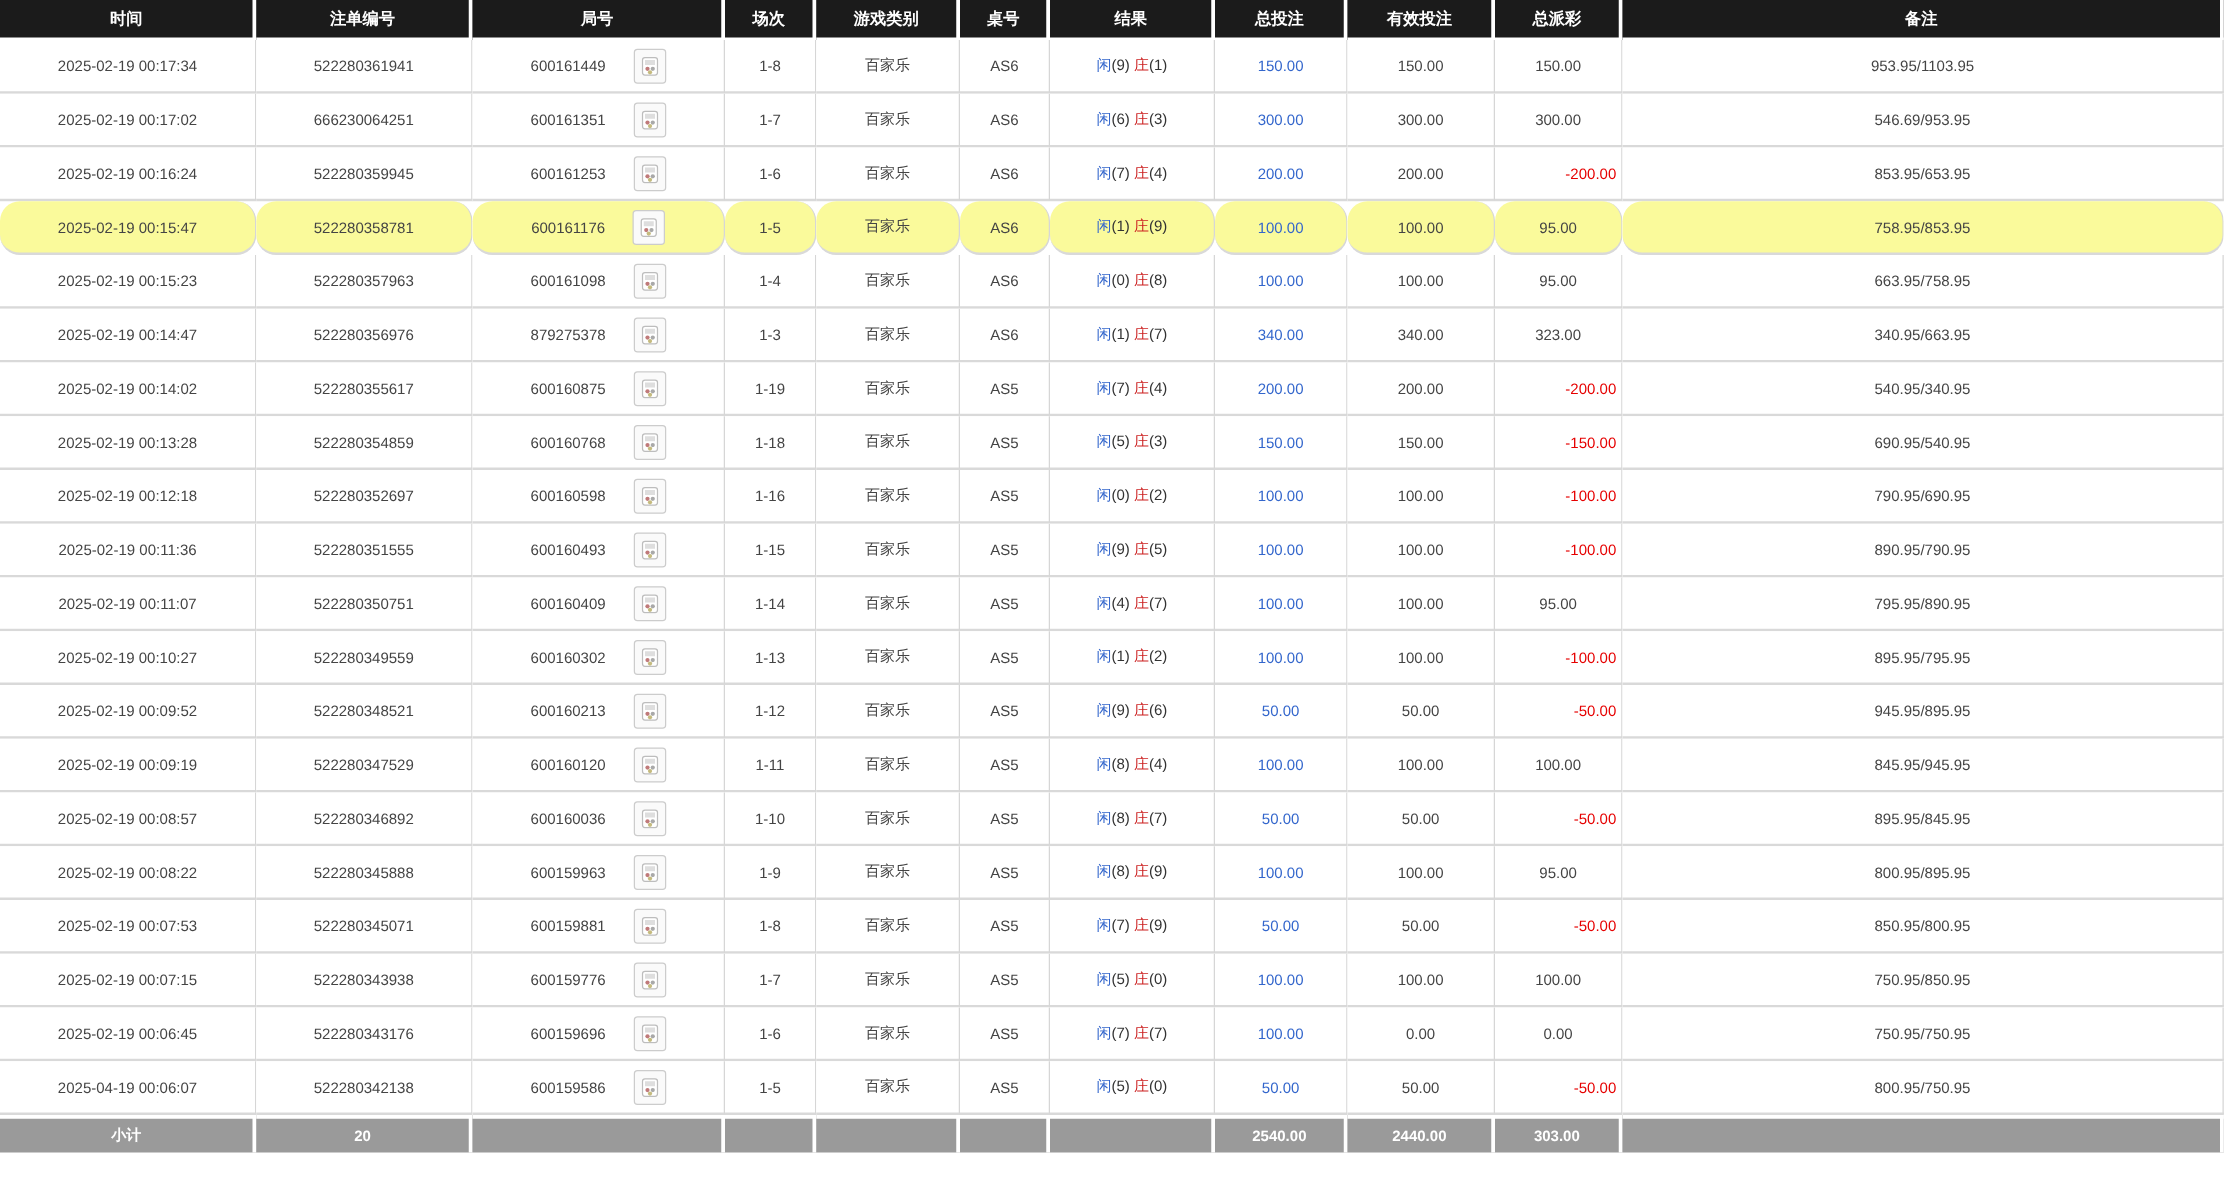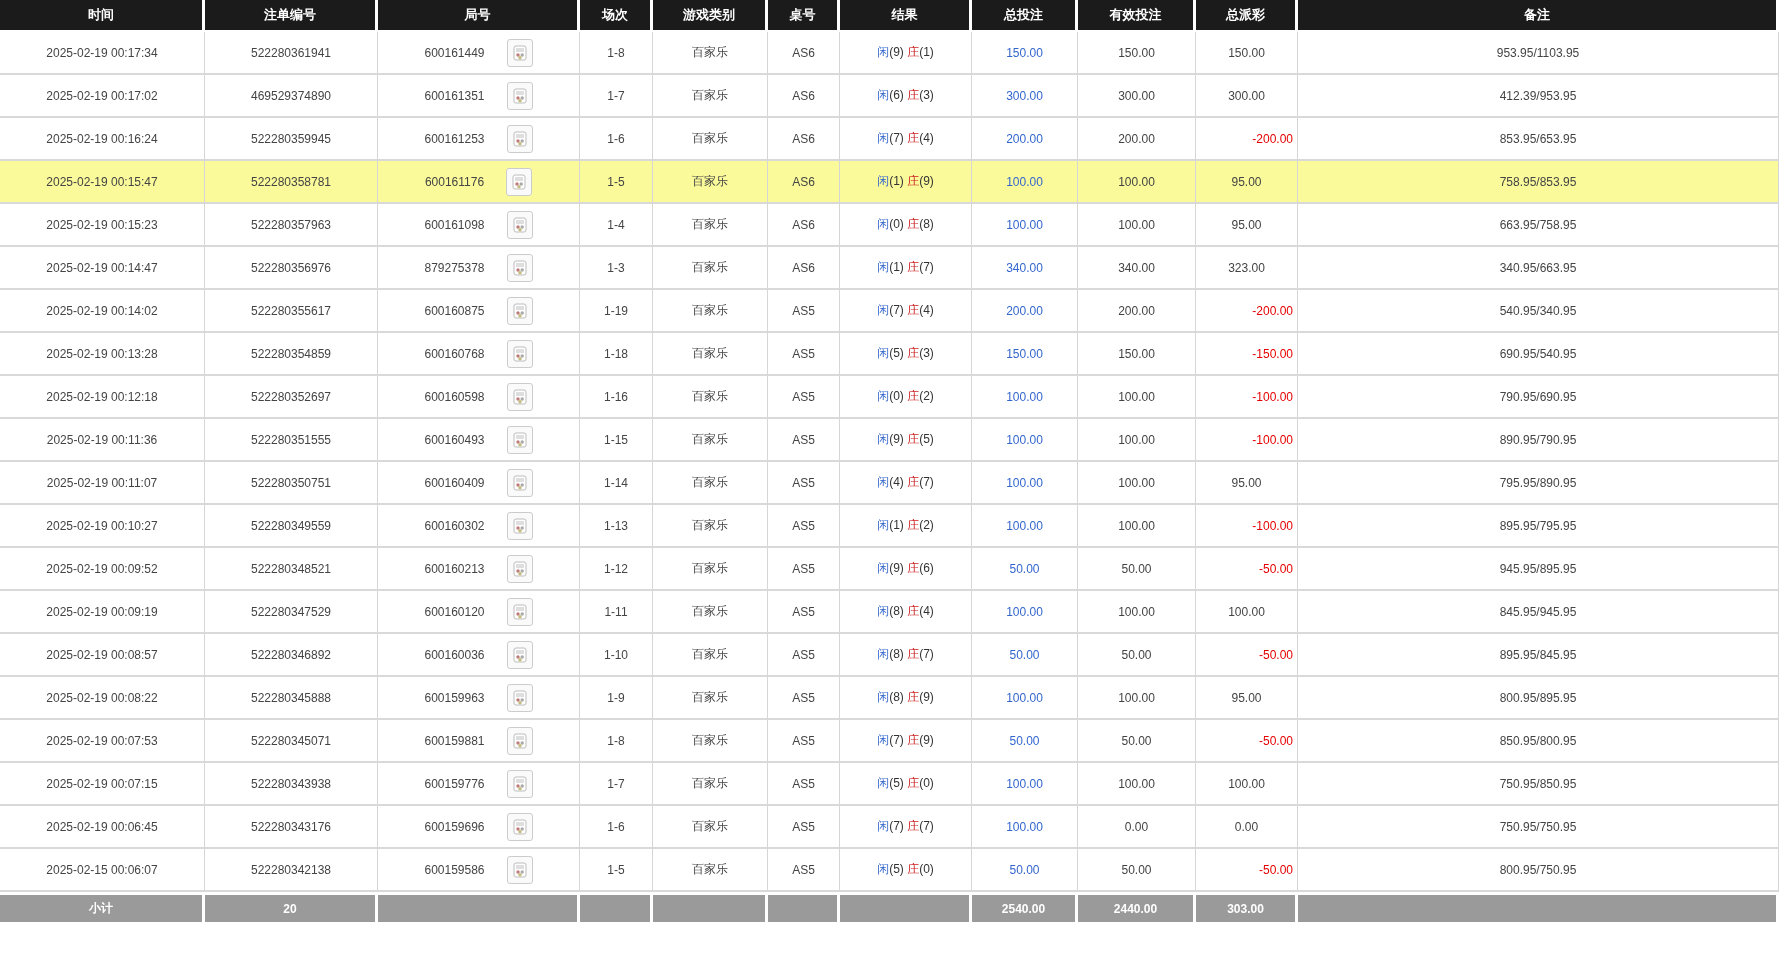--- a/index.html
+++ b/index.html
@@ -11,21 +11,21 @@
     height:30px;padding:0;text-align:center;
     border-right:3px solid #fff;border-bottom:2px solid #fff;
     overflow:hidden;white-space:nowrap;
   }
   
   tbody td{
     height:41px;padding:0 4px;text-align:center;font-size:12px;color:#444;
     border-right:1px solid #d6d6d6;border-bottom:2px solid #d9d9d9;
     background:#fff;overflow:hidden;white-space:nowrap;
   }
-  tr.highlight td{background:#fafa9b;}
+  tr.highlight td{background:#fafa9b;border-radius:16px;}
   td .val-blue{color:#3366cc;}
   td.payout-neg{color:#e60000;text-align:right;}
   .res-player{color:#3366cc;}
   .res-banker{color:#cc2222;}
   .res-num{color:#333;}
   .round-wrap{display:inline-flex;align-items:center;gap:22px;justify-content:center;}
   .replay-btn{
     display:inline-flex;align-items:center;justify-content:center;
     width:24px;height:26px;border:1px solid #ccc;border-radius:3px;
     background:#fafafa;cursor:pointer;padding:0;
@@ -90,41 +90,41 @@
         <td>百家乐</td>
         <td>AS6</td>
         <td><span class="res-player">闲</span><span class="res-num">(9) </span><span class="res-banker">庄</span><span class="res-num">(1)</span></td>
         <td><span class="val-blue">150.00</span></td>
         <td>150.00</td>
         <td>150.00</td>
         <td>953.95/1103.95</td>
       </tr>
       <tr>
         <td>2025-02-19 00:17:02</td>
-        <td>469529374890</td>
+        <td>666230064251</td>
         <td><span class="round-wrap">
             <span>600161351</span>
             <span class="replay-btn">
               <svg width="14" height="16" viewBox="0 0 14 16">
                 <rect x="1" y="1" width="12" height="14" rx="2" fill="#ffffff" stroke="#bdbdbd"></rect>
                 <rect x="3" y="3" width="8" height="4" fill="#dedede"></rect>
                 <circle cx="5" cy="10" r="1.7" fill="#c07a7a"></circle>
                 <circle cx="9.2" cy="10" r="1.7" fill="#a9a9a9"></circle>
                 <circle cx="7" cy="12.8" r="1.7" fill="#c5bb7e"></circle>
               </svg>
             </span>
           </span></td>
         <td>1-7</td>
         <td>百家乐</td>
         <td>AS6</td>
         <td><span class="res-player">闲</span><span class="res-num">(6) </span><span class="res-banker">庄</span><span class="res-num">(3)</span></td>
         <td><span class="val-blue">300.00</span></td>
         <td>300.00</td>
         <td>300.00</td>
-        <td>412.39/953.95</td>
+        <td>546.69/953.95</td>
       </tr>
       <tr>
         <td>2025-02-19 00:16:24</td>
         <td>522280359945</td>
         <td><span class="round-wrap">
             <span>600161253</span>
             <span class="replay-btn">
               <svg width="14" height="16" viewBox="0 0 14 16">
                 <rect x="1" y="1" width="12" height="14" rx="2" fill="#ffffff" stroke="#bdbdbd"></rect>
                 <rect x="3" y="3" width="8" height="4" fill="#dedede"></rect>
@@ -521,21 +521,21 @@
         <td>1-6</td>
         <td>百家乐</td>
         <td>AS5</td>
         <td><span class="res-player">闲</span><span class="res-num">(7) </span><span class="res-banker">庄</span><span class="res-num">(7)</span></td>
         <td><span class="val-blue">100.00</span></td>
         <td>0.00</td>
         <td>0.00</td>
         <td>750.95/750.95</td>
       </tr>
       <tr>
-        <td>2025-02-15 00:06:07</td>
+        <td>2025-04-19 00:06:07</td>
         <td>522280342138</td>
         <td><span class="round-wrap">
             <span>600159586</span>
             <span class="replay-btn">
               <svg width="14" height="16" viewBox="0 0 14 16">
                 <rect x="1" y="1" width="12" height="14" rx="2" fill="#ffffff" stroke="#bdbdbd"></rect>
                 <rect x="3" y="3" width="8" height="4" fill="#dedede"></rect>
                 <circle cx="5" cy="10" r="1.7" fill="#c07a7a"></circle>
                 <circle cx="9.2" cy="10" r="1.7" fill="#a9a9a9"></circle>
                 <circle cx="7" cy="12.8" r="1.7" fill="#c5bb7e"></circle>

